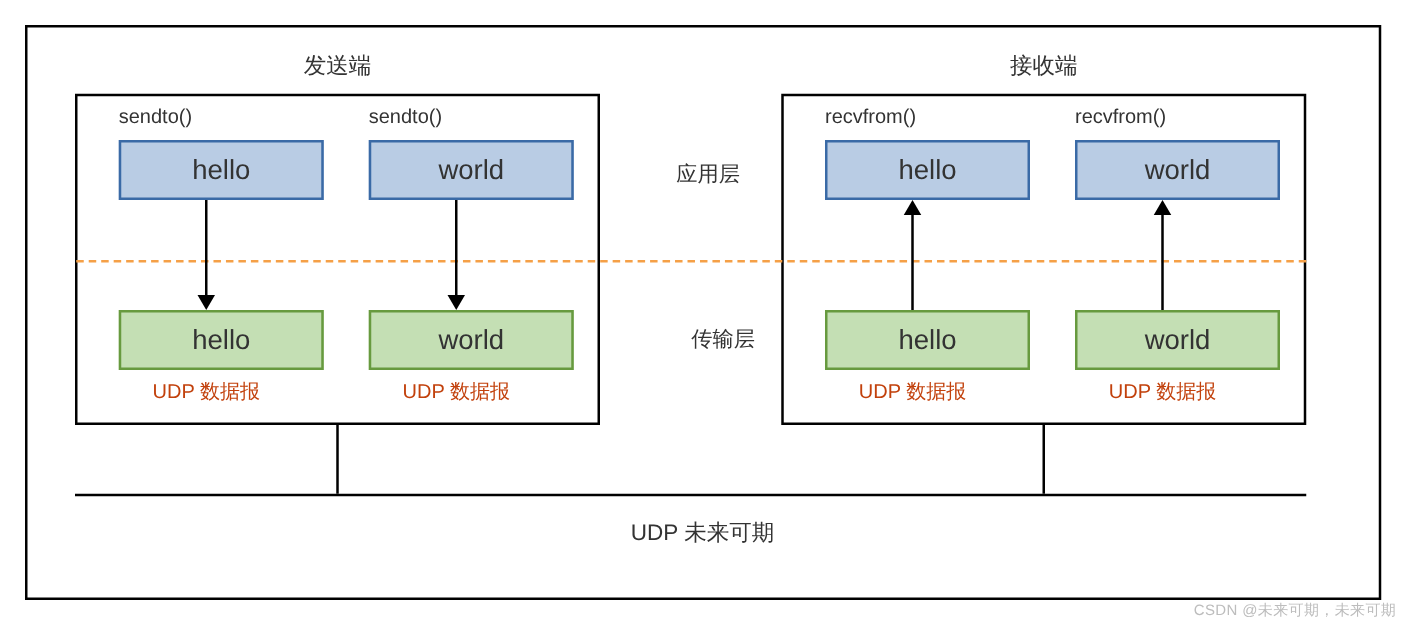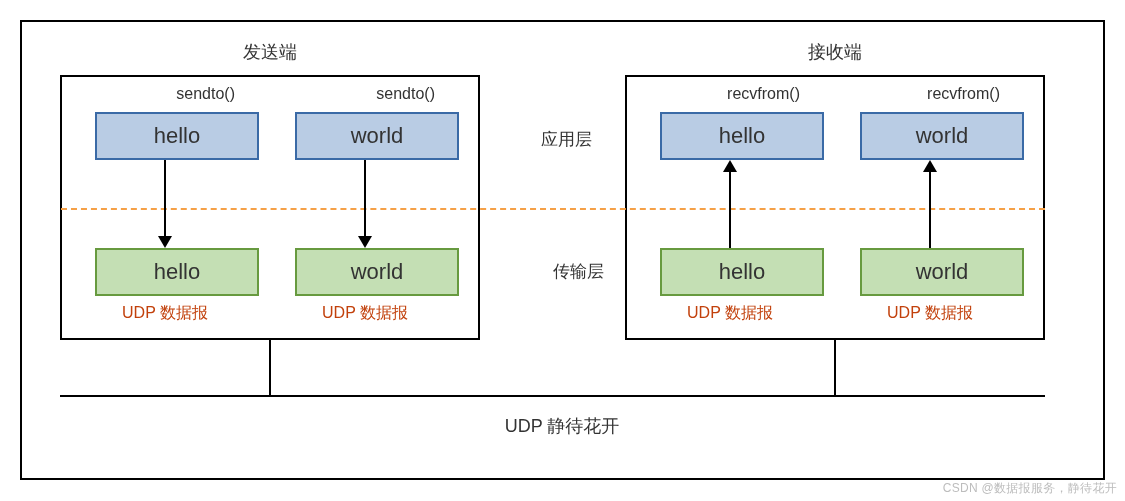--- a/index.html
+++ b/index.html
@@ -33,21 +33,21 @@
   }
   .side-box {
     position: absolute;
     border: 2px solid #000;
     box-sizing: border-box;
   }
   .func-label {
     position: absolute;
     font-size: 16px;
     color: #333;
-    text-align: right;
+    text-align: left;
     width: 140px;
   }
   .data-box {
     position: absolute;
     width: 164px;
     height: 48px;
     box-sizing: border-box;
     display: flex;
     align-items: center;
     justify-content: center;
@@ -178,16 +178,16 @@
 
   <div class="layer-label" style="left:512px; top:128px;">应用层</div>
   <div class="layer-label" style="left:524px; top:260px;">传输层</div>
 
   <div class="conn-v" style="left:269px; top:340px; height:55px;"></div>
 
   <div class="conn-v" style="left:834px; top:340px; height:55px;"></div>
 
   <div class="conn-h" style="left:60px; top:395px; width:985px;"></div>
 
-  <div class="service-label" style="left:462px; top:414px;">UDP 静待花开</div>
+  <div class="service-label" style="left:462px; top:414px;">UDP 未来可期</div>
 
-  <div class="watermark">CSDN @数据报服务，静待花开</div>
+  <div class="watermark">CSDN @未来可期，未来可期</div>
 </div>
 
 </body></html>

